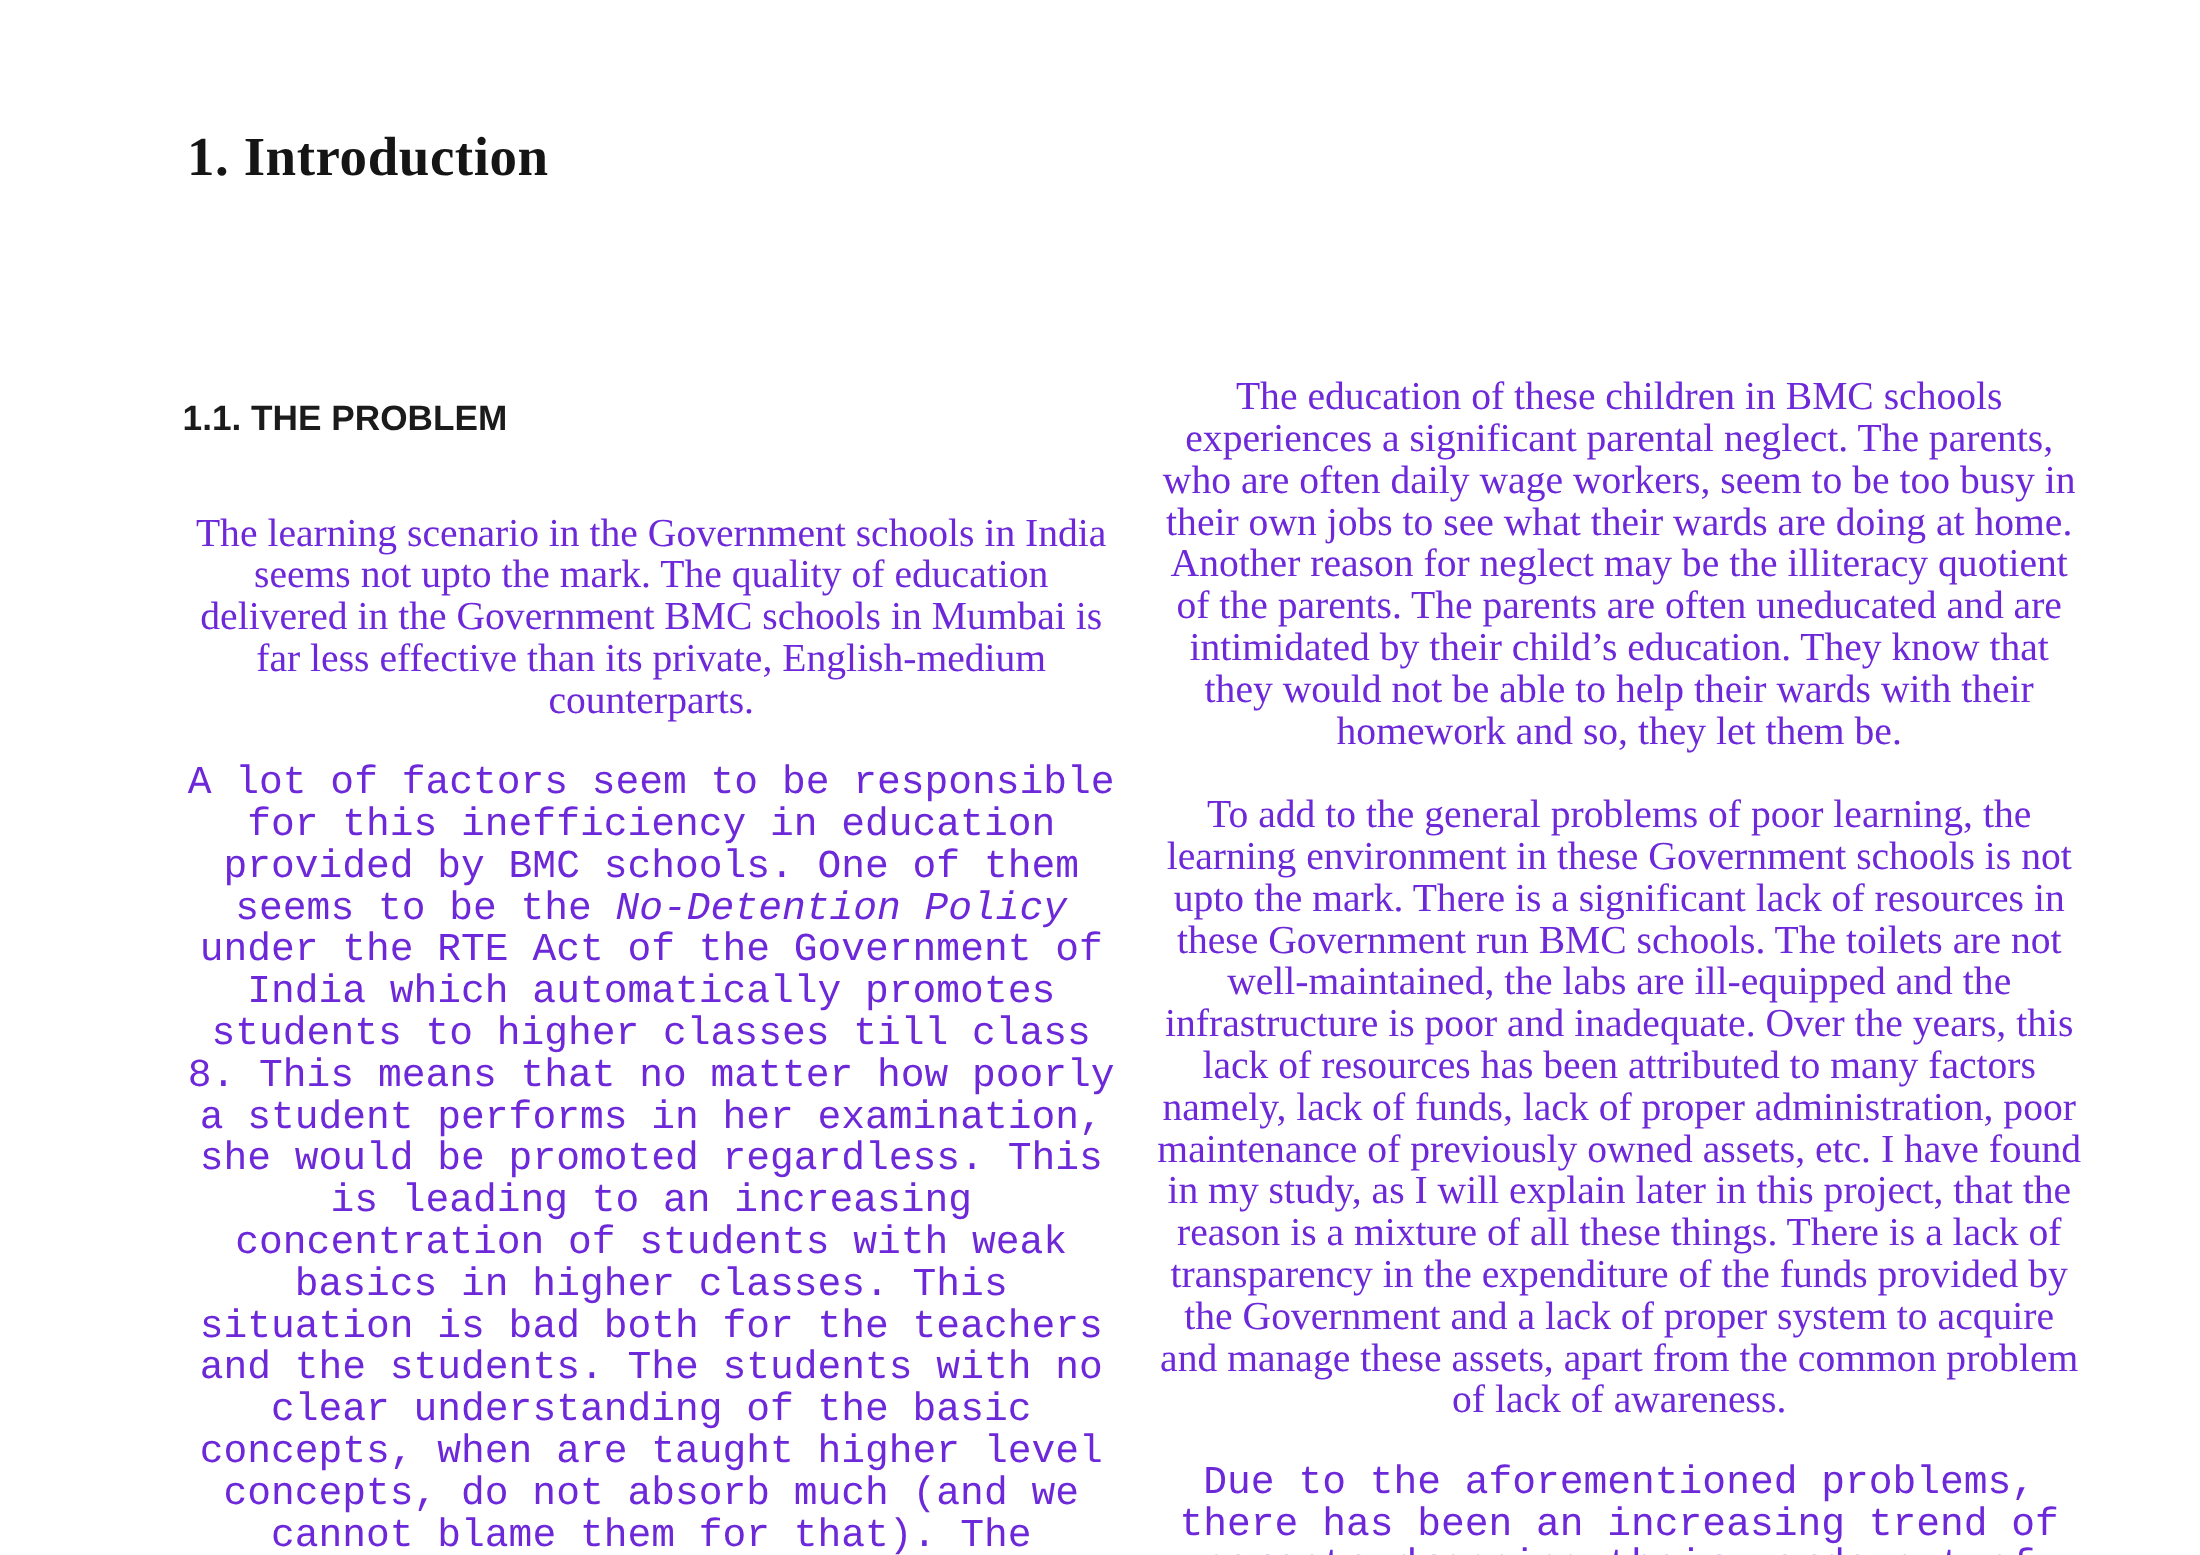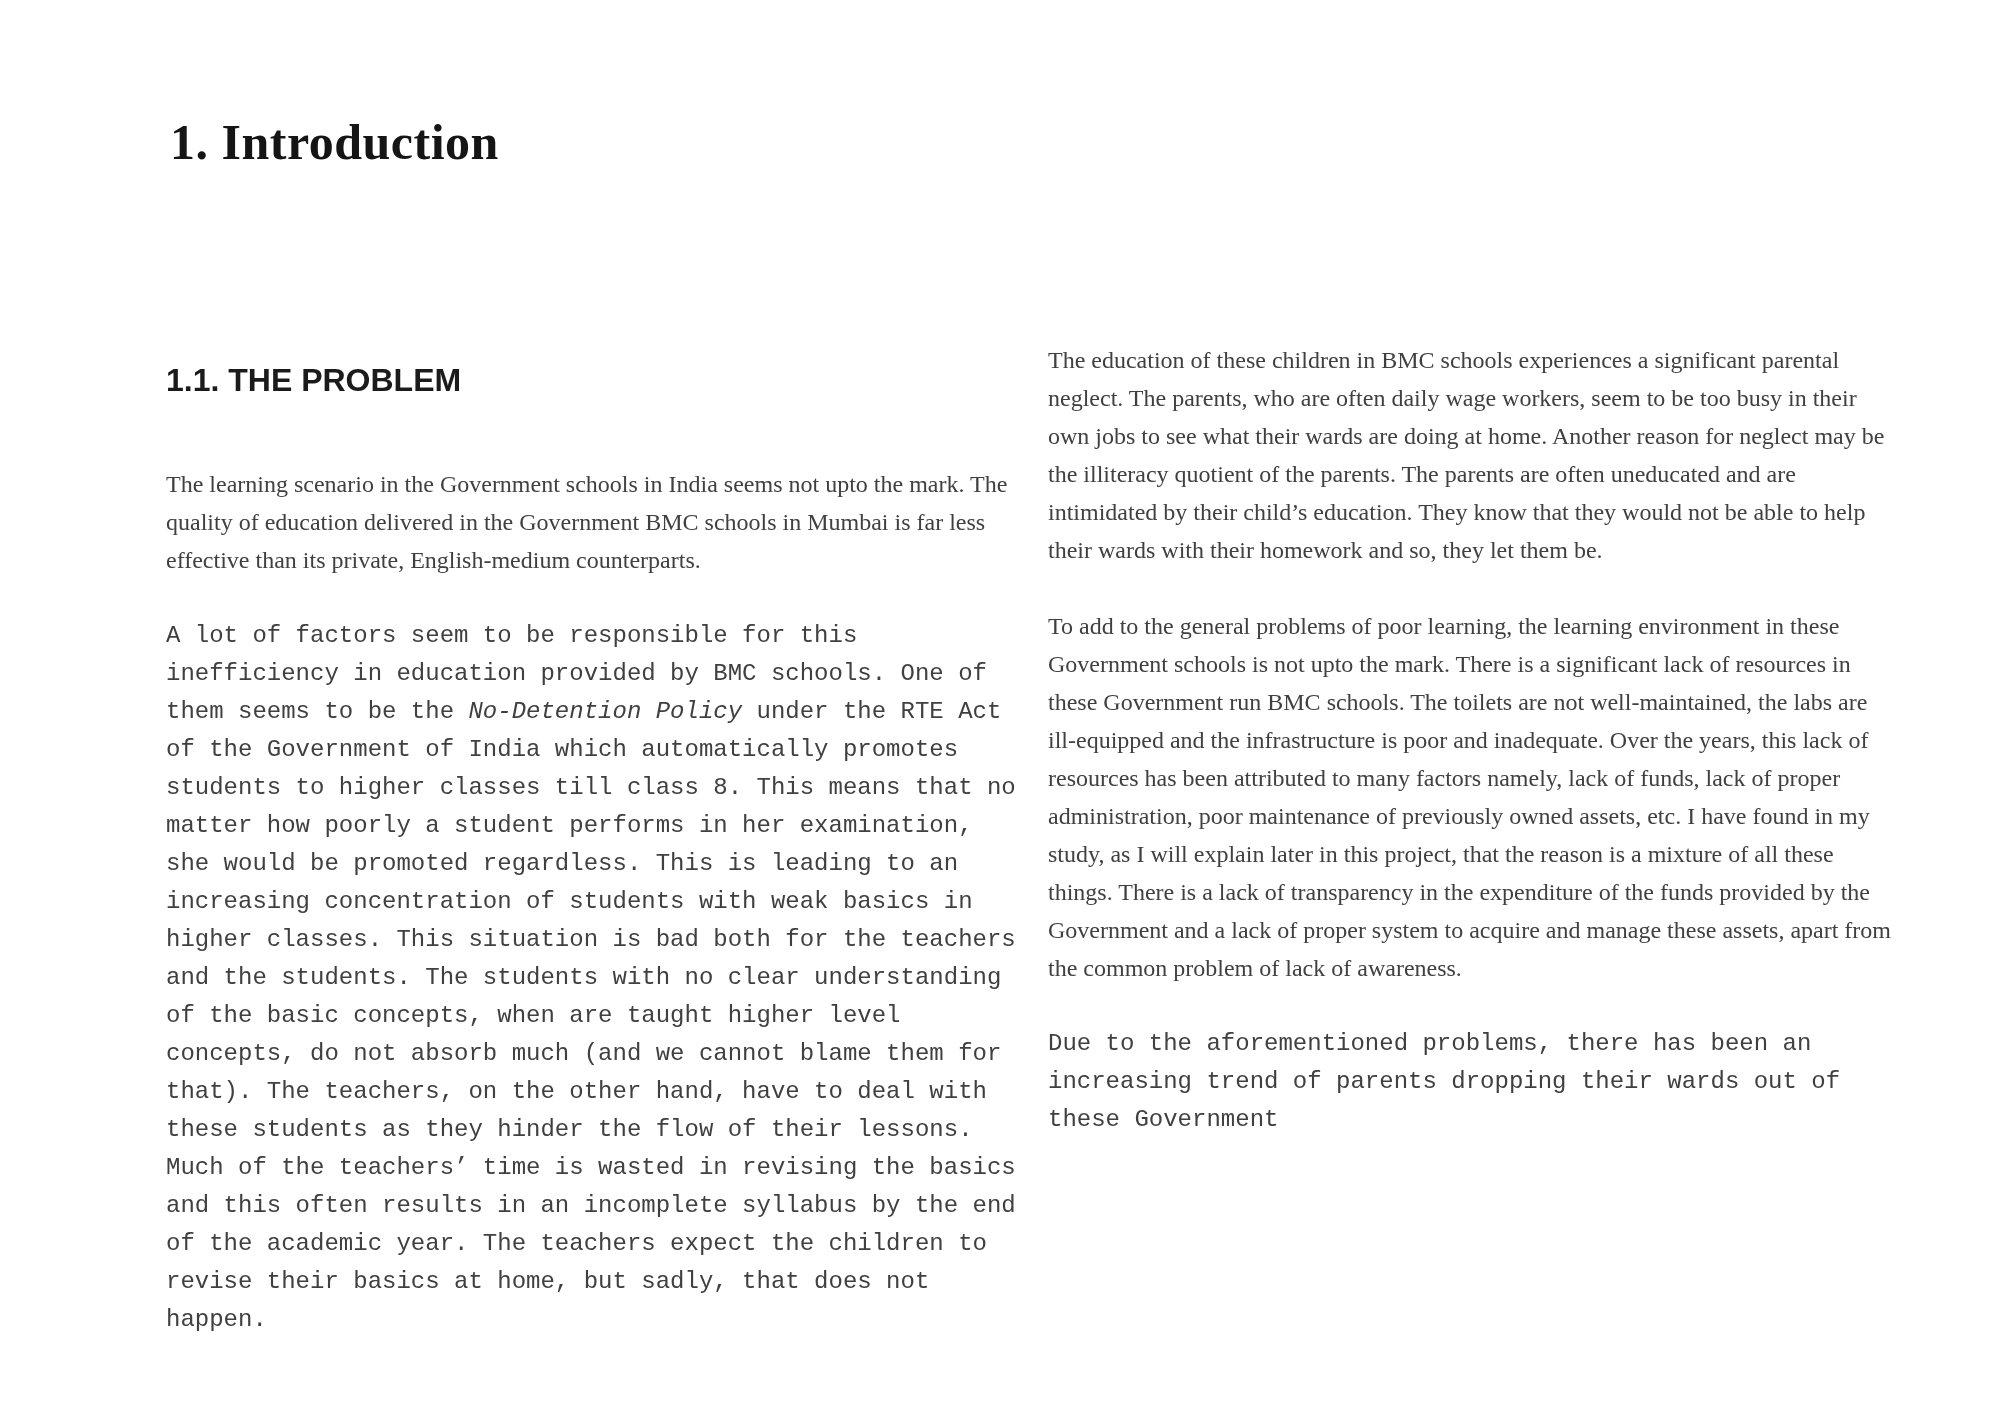--- a/index.html
+++ b/index.html
@@ -46,25 +46,26 @@
     font-family: "Liberation Sans", sans-serif;
     font-weight: 700;
     font-size: 32px;
     line-height: 1.2;
     letter-spacing: 0px;
     color: #1b1b1b;
   }
   .body-para {
     margin: 0 0 38px 0;
     font-family: "Liberation Serif", serif;
-    font-size: 24px;
+    font-size: 36px;
     line-height: 38px;
-    color: #404040;
+    color: #6d28d9;
     letter-spacing: 0px;
     word-spacing: 0px;
+    text-align: center;
   }
   .body-para:last-child {
     margin-bottom: 0;
     font-family: Liberation Mono, monospace;
   }
   .body-para em {
     font-style: italic;
   }
 </style>
 </head>

